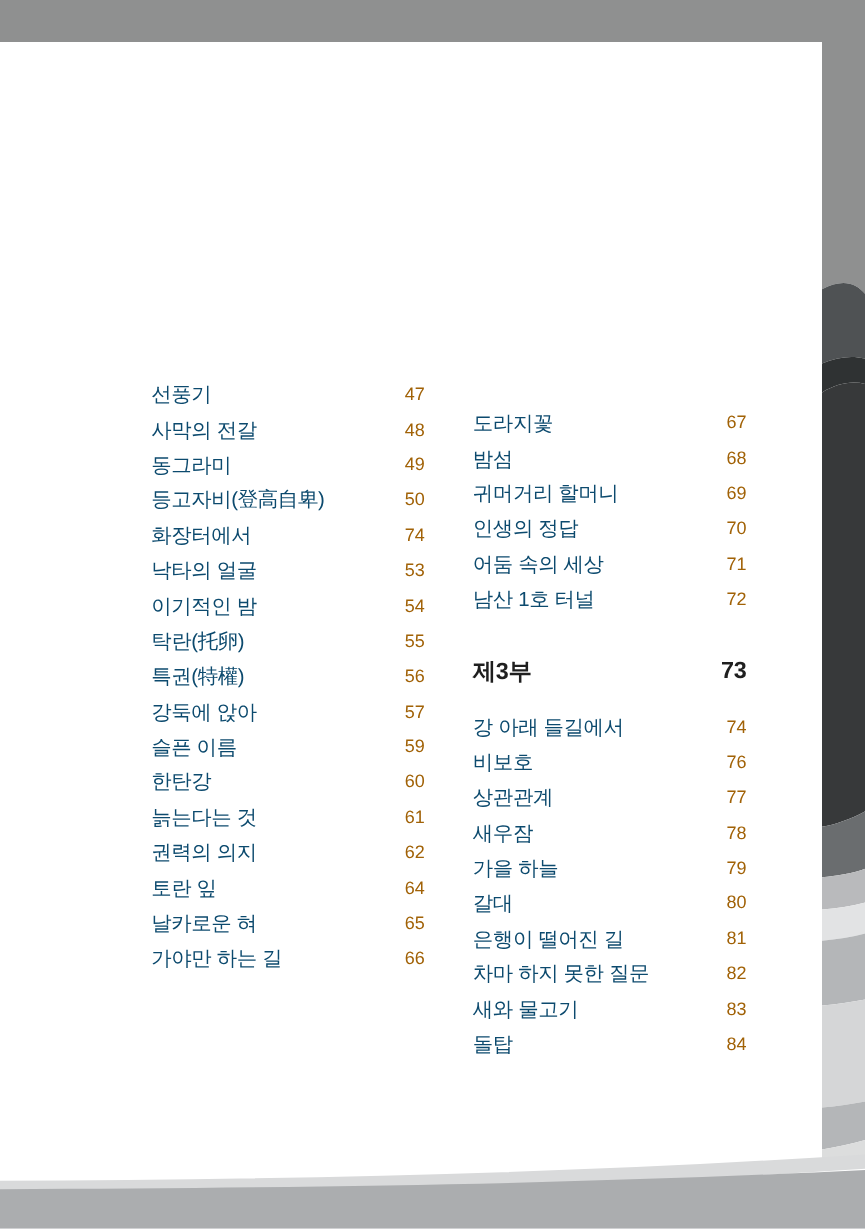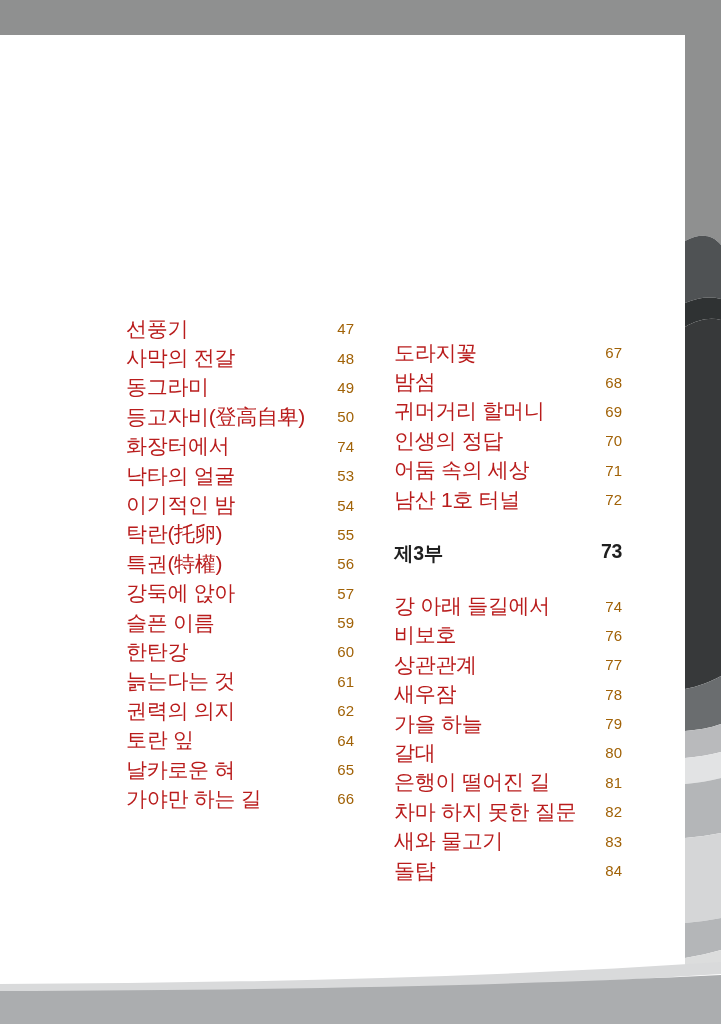--- a/index.html
+++ b/index.html
@@ -10,28 +10,28 @@
   }
   #decor{position:absolute;inset:0;width:721px;height:1024px;z-index:0;}
   .content{position:absolute;z-index:1;}
   .col{position:absolute;top:314px;width:228px;}
   .col-left{left:126px;}
   .col-right{left:394px;margin-top:24px;}
   .toc-row{
     height:29.4px;display:flex;justify-content:space-between;align-items:center;
   }
   .toc-title{
-    font-size:21px;color:#b91c1c;letter-spacing:-0.3px;white-space:nowrap;
+    font-size:17px;color:#0c4a6e;letter-spacing:-0.3px;white-space:nowrap;
   }
   .toc-page{
     font-size:15px;color:#a16207;letter-spacing:0;
   }
   .section-row{
     height:38px;margin:26px 0 13px 0;
-    display:flex;justify-content:space-between;align-items:flex-start;
+    display:flex;justify-content:space-between;align-items:center;
   }
   .section-title,.section-page{
     font-size:19.5px;font-weight:bold;color:#1f1f1f;letter-spacing:-0.3px;
   }
 </style>
 </head>
 <body>
 
 <svg id="decor" viewBox="0 0 721 1024" aria-hidden="true">
   <path d="M0,0 H721 V245 C712,234 700,233 685,241 L685,35 H0 Z" fill="#8f9090"></path>

